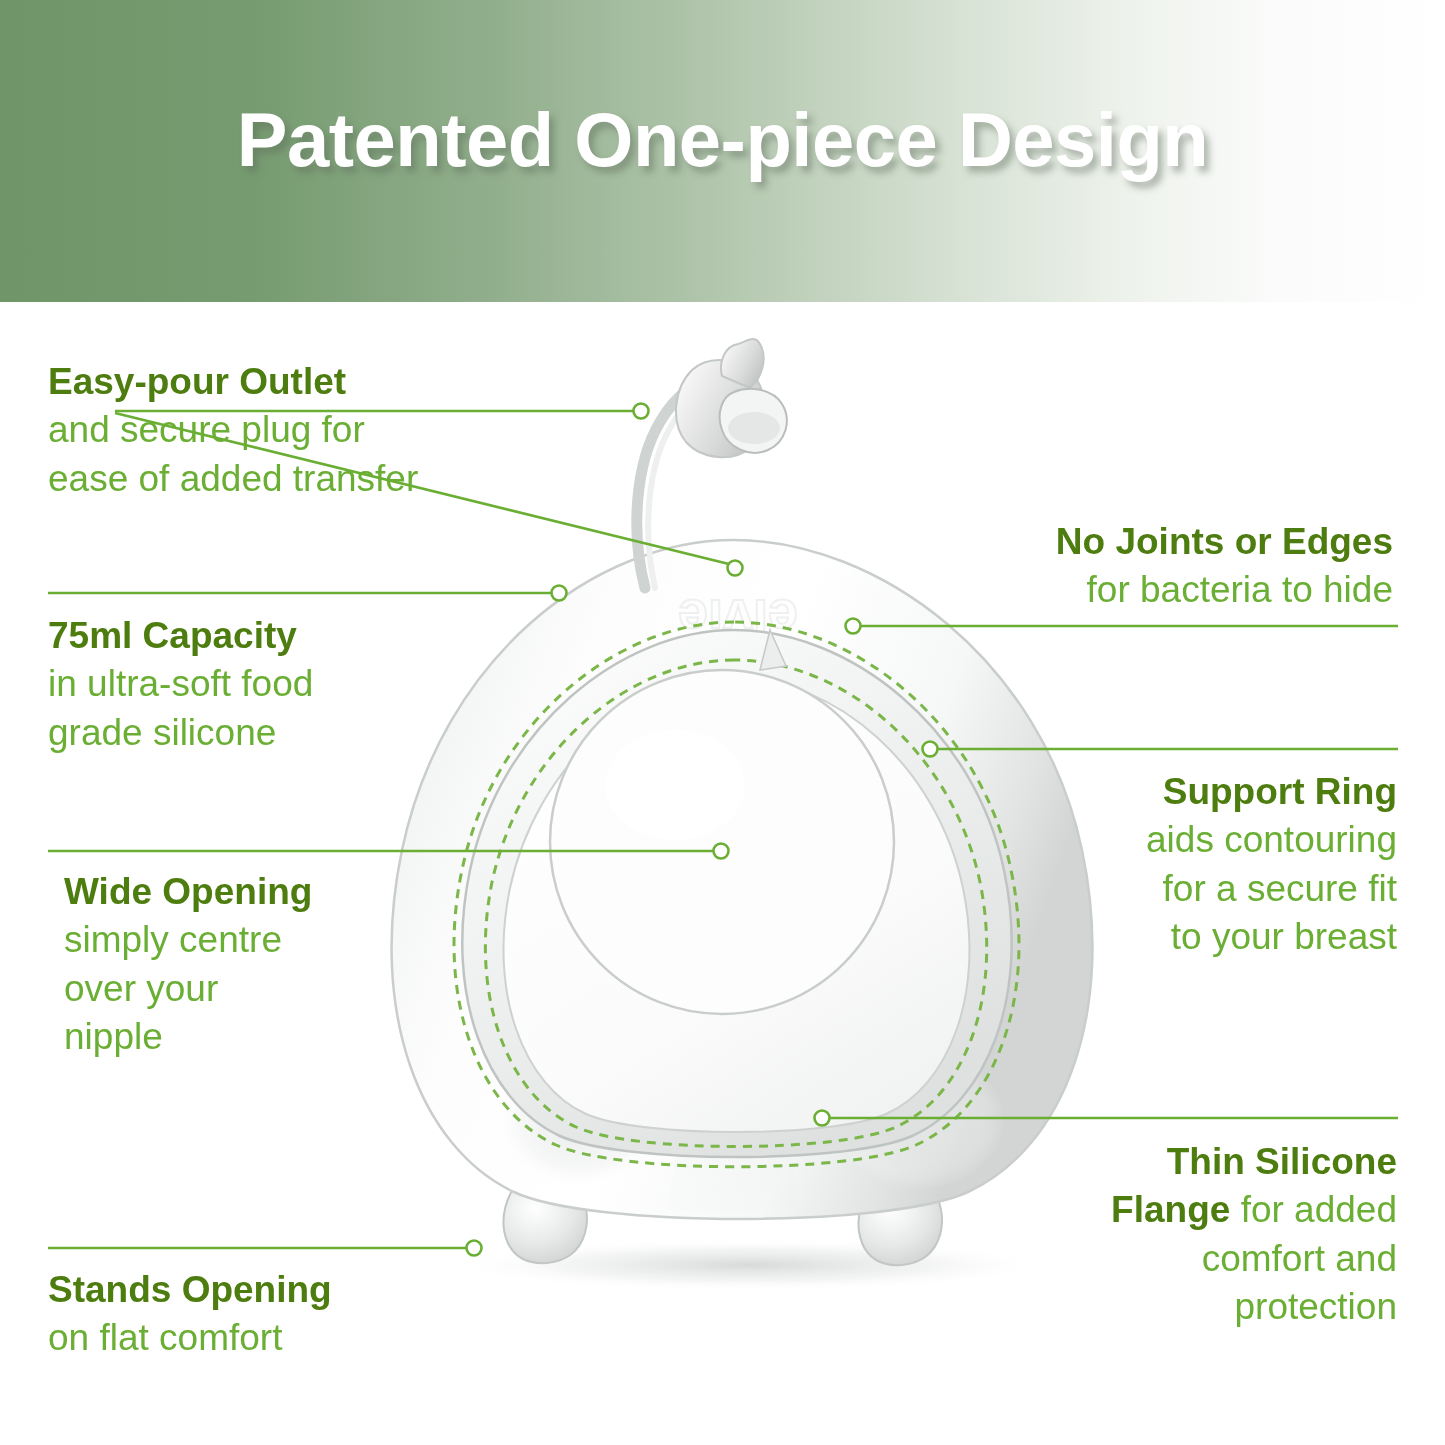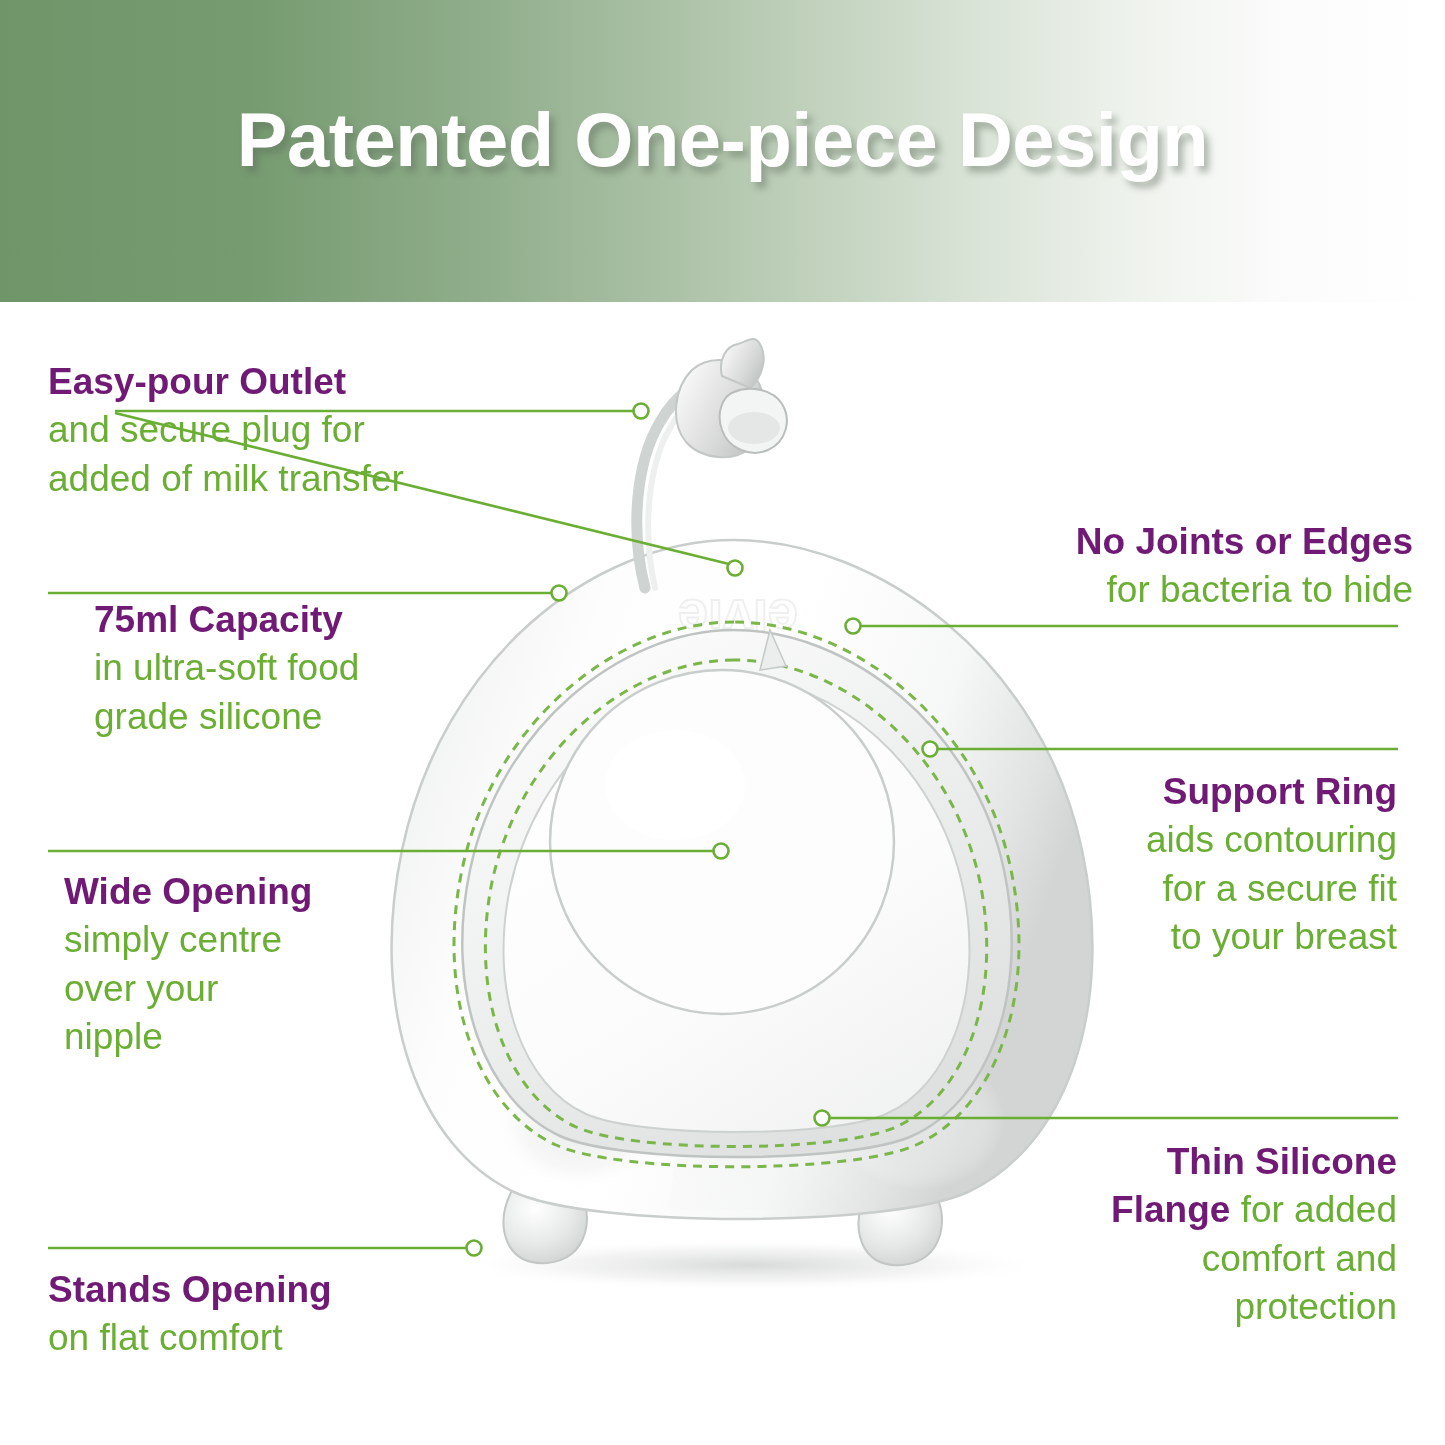--- a/index.html
+++ b/index.html
@@ -55,21 +55,21 @@
     position: absolute;
     color: #6aae33;
     font-size: 37px;
     line-height: 1.31;
     font-weight: normal;
   }
   .callout.left  { text-align: left; }
   .callout.right { text-align: right; }
   .callout b {
     font-weight: bold;
-    color: #701a75;
+    color: #4d7c0f;
   }
 
   
   #leaders {
     position: absolute;
     left: 0; top: 0;
     width: 1445px;
     height: 1445px;
     pointer-events: none;
   }
@@ -243,42 +243,42 @@
       <circle cx="474" cy="1248" r="7.5"></circle>
       <circle cx="853" cy="626" r="7.5"></circle>
       <circle cx="930" cy="749" r="7.5"></circle>
       <circle cx="822" cy="1118" r="7.5"></circle>
     </g>
   </svg>
 
   <div class="callout left" style="left:48px; top:358px; width:420px;">
     <div><b>Easy-pour Outlet</b></div>
     <div>and secure plug for</div>
-    <div>added of milk transfer</div>
-  </div>
-
-  <div class="callout left" style="left:48px; top:596px; width:400px;margin-left:46px;">
+    <div>ease of added transfer</div>
+  </div>
+
+  <div class="callout left" style="left:48px; top:612px; width:400px;">
     <div><b>75ml Capacity</b></div>
     <div>in ultra-soft food</div>
     <div>grade silicone</div>
   </div>
 
   <div class="callout left" style="left:64px; top:868px; width:380px;">
     <div><b>Wide Opening</b></div>
     <div>simply centre</div>
     <div>over your</div>
     <div>nipple</div>
   </div>
 
   <div class="callout left" style="left:48px; top:1266px; width:420px;">
     <div><b>Stands Opening</b></div>
     <div>on flat comfort</div>
   </div>
 
-  <div class="callout right" style="right:32px; top:518px; width:460px;">
+  <div class="callout right" style="right:52px; top:518px; width:460px;">
     <div><b>No Joints or Edges</b></div>
     <div>for bacteria to hide</div>
   </div>
 
   <div class="callout right" style="right:48px; top:768px; width:420px;">
     <div><b>Support Ring</b></div>
     <div>aids contouring</div>
     <div>for a secure fit</div>
     <div>to your breast</div>
   </div>

